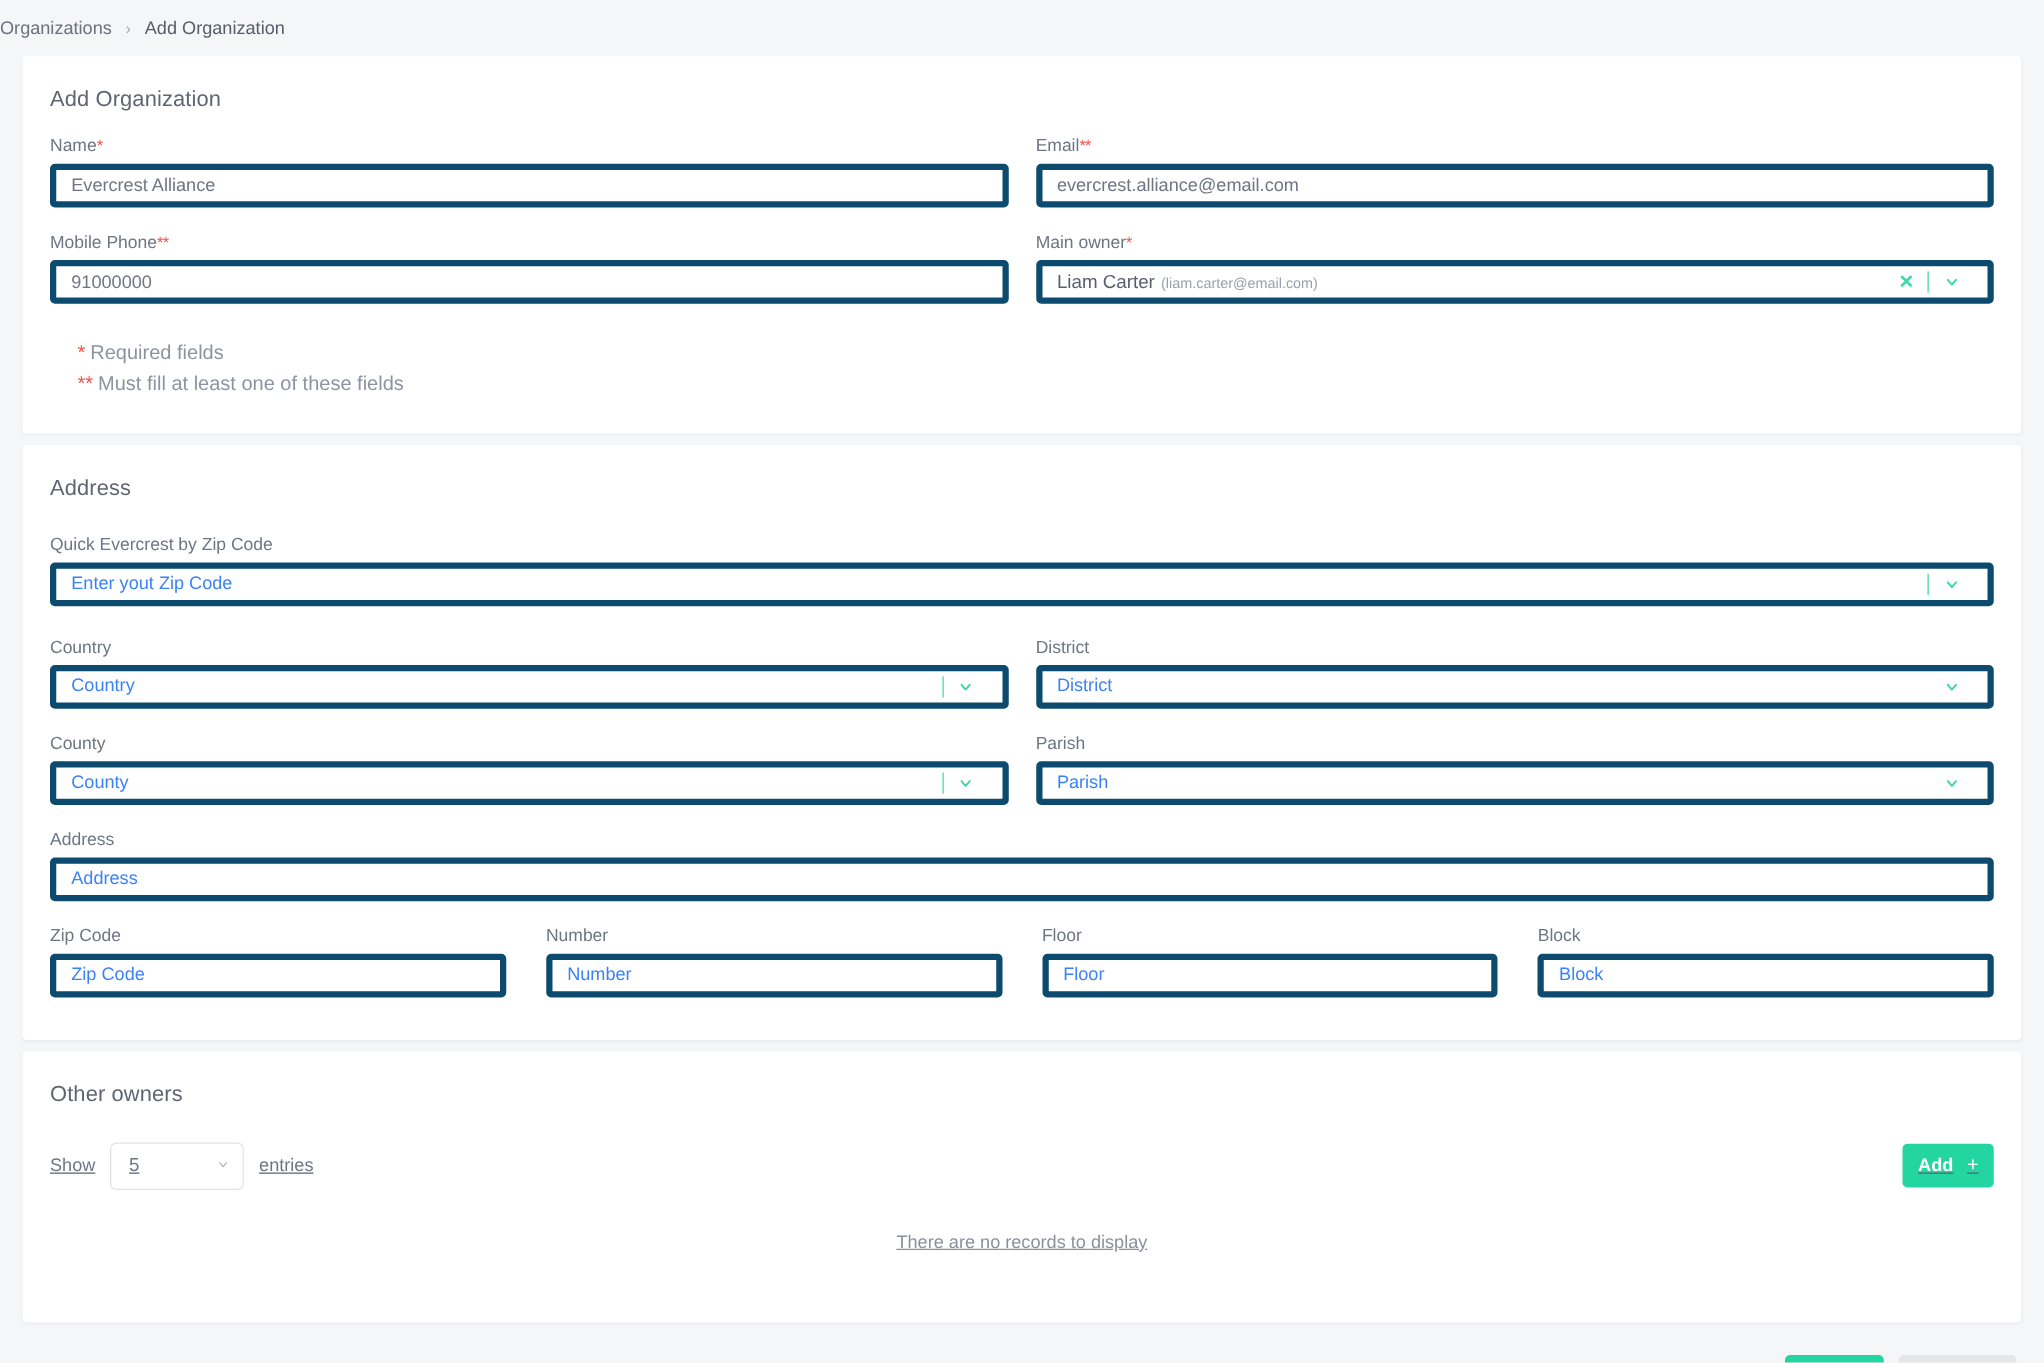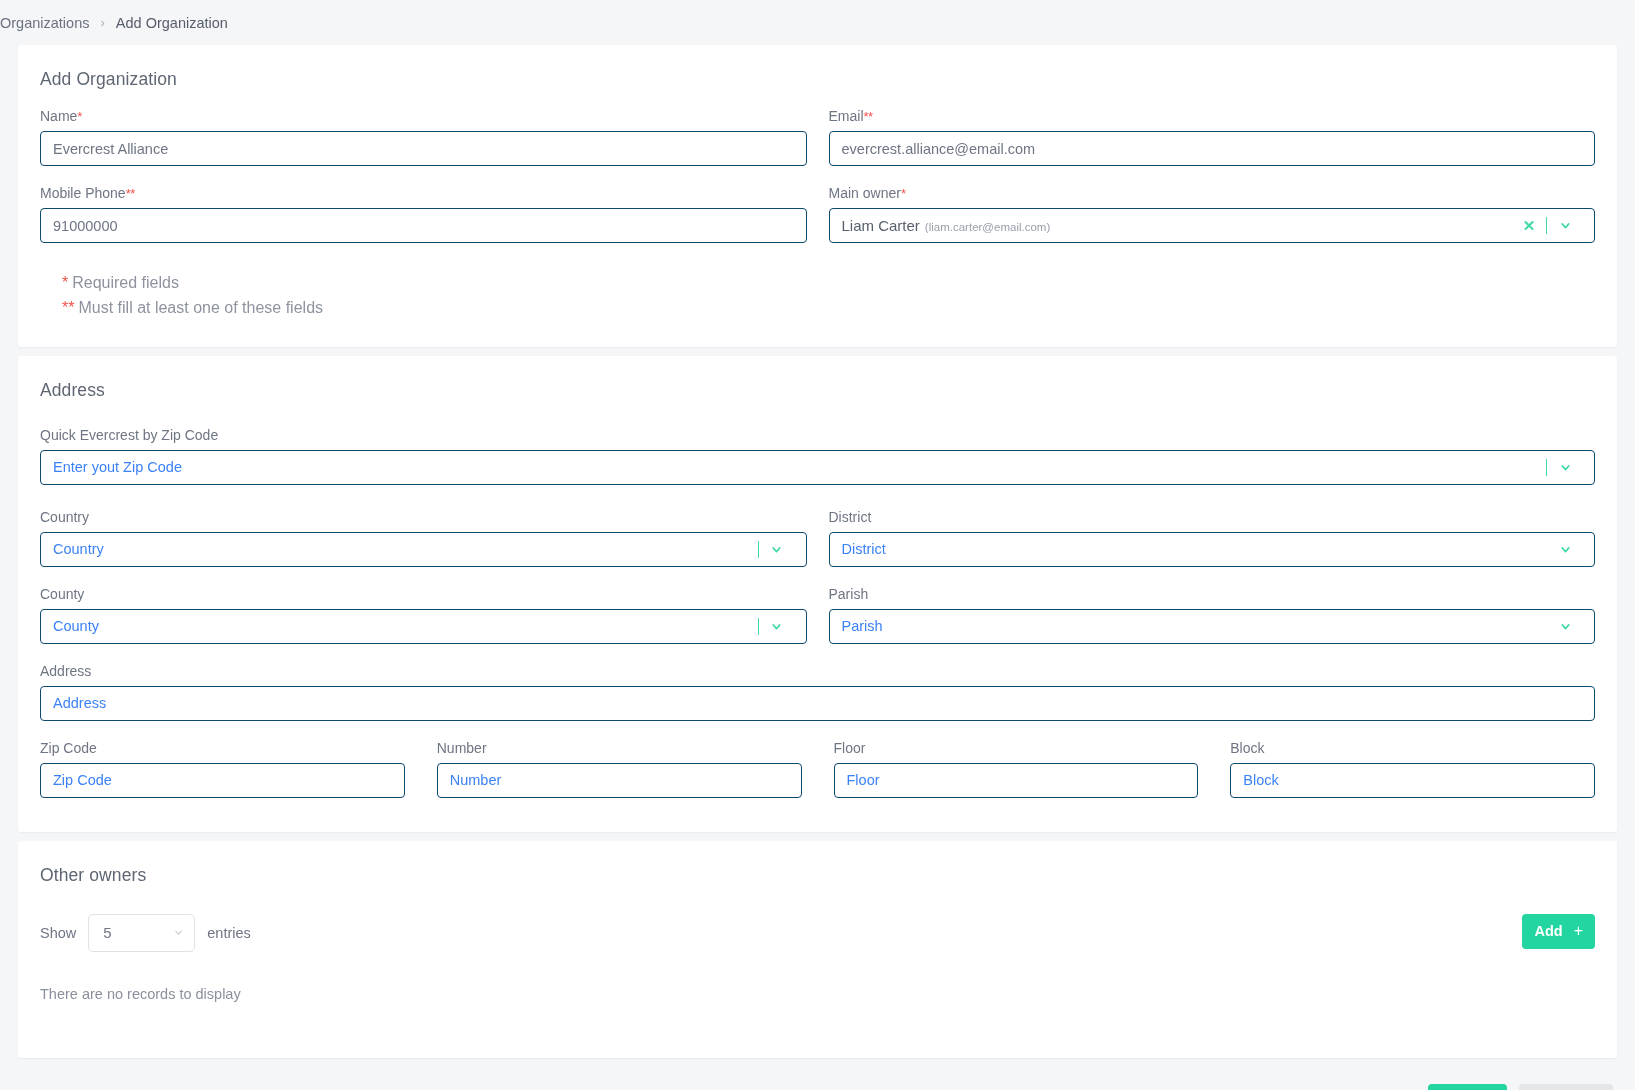--- a/index.html
+++ b/index.html
@@ -56,21 +56,21 @@
     font-size:14px;
     color:#6e7583;
     margin-bottom:7px;
     font-weight:400;
   }
   .req { color:#f4524d; font-size:13px; letter-spacing:-.5px; }
 
   .input {
     width:100%;
     height:35px;
-    border:1px solid #0c4a6e;
+    border:5px solid #0c4a6e;
     border-radius:4px;
     background:#fff;
     display:flex;
     align-items:center;
     padding:0 12px;
     font-size:14.5px;
   }
   .input .val { color:#6e7583; }
   .input .ph { color:#3b82f6; }
 
@@ -109,23 +109,24 @@
   }
 
   
   .legend { padding:28px 0 26px 22px; line-height:1.55; }
   .legend div { font-size:16px; color:#8d939f; }
   .legend .star { color:#f4524d; margin-right:4px; }
 
   
   .oo-controls {
     display:flex;
-    align-items:flex-start;
+    align-items:center;
     justify-content:space-between;
     padding:28px 0 0 0;
+    text-decoration:underline;
   }
   .show-group { display:flex; align-items:center; gap:12px; font-size:14.5px; color:#6e7583; }
   .entries-select {
     width:107px; height:38px;
     border:1px solid #dfe2e7;
     border-radius:5px;
     display:flex; align-items:center;
     padding:0 10px 0 14px;
     font-size:15px;
     color:#6e7583;
@@ -142,23 +143,25 @@
     height:35px;
     padding:0 12px;
     font-size:14.5px;
     font-weight:700;
     display:flex; align-items:center; gap:11px;
     cursor:pointer;
   }
   .btn-add .plus { font-weight:400; font-size:16px; }
 
   .no-records {
+    text-align:center;
     font-size:14.5px;
     color:#8a909c;
     padding:34px 0 56px 0;
+    text-decoration:underline;
   }
 
   
   .footer {
     display:flex;
     justify-content:flex-end;
     gap:12px;
     padding:26px 22px 0 0;
   }
   .btn {

